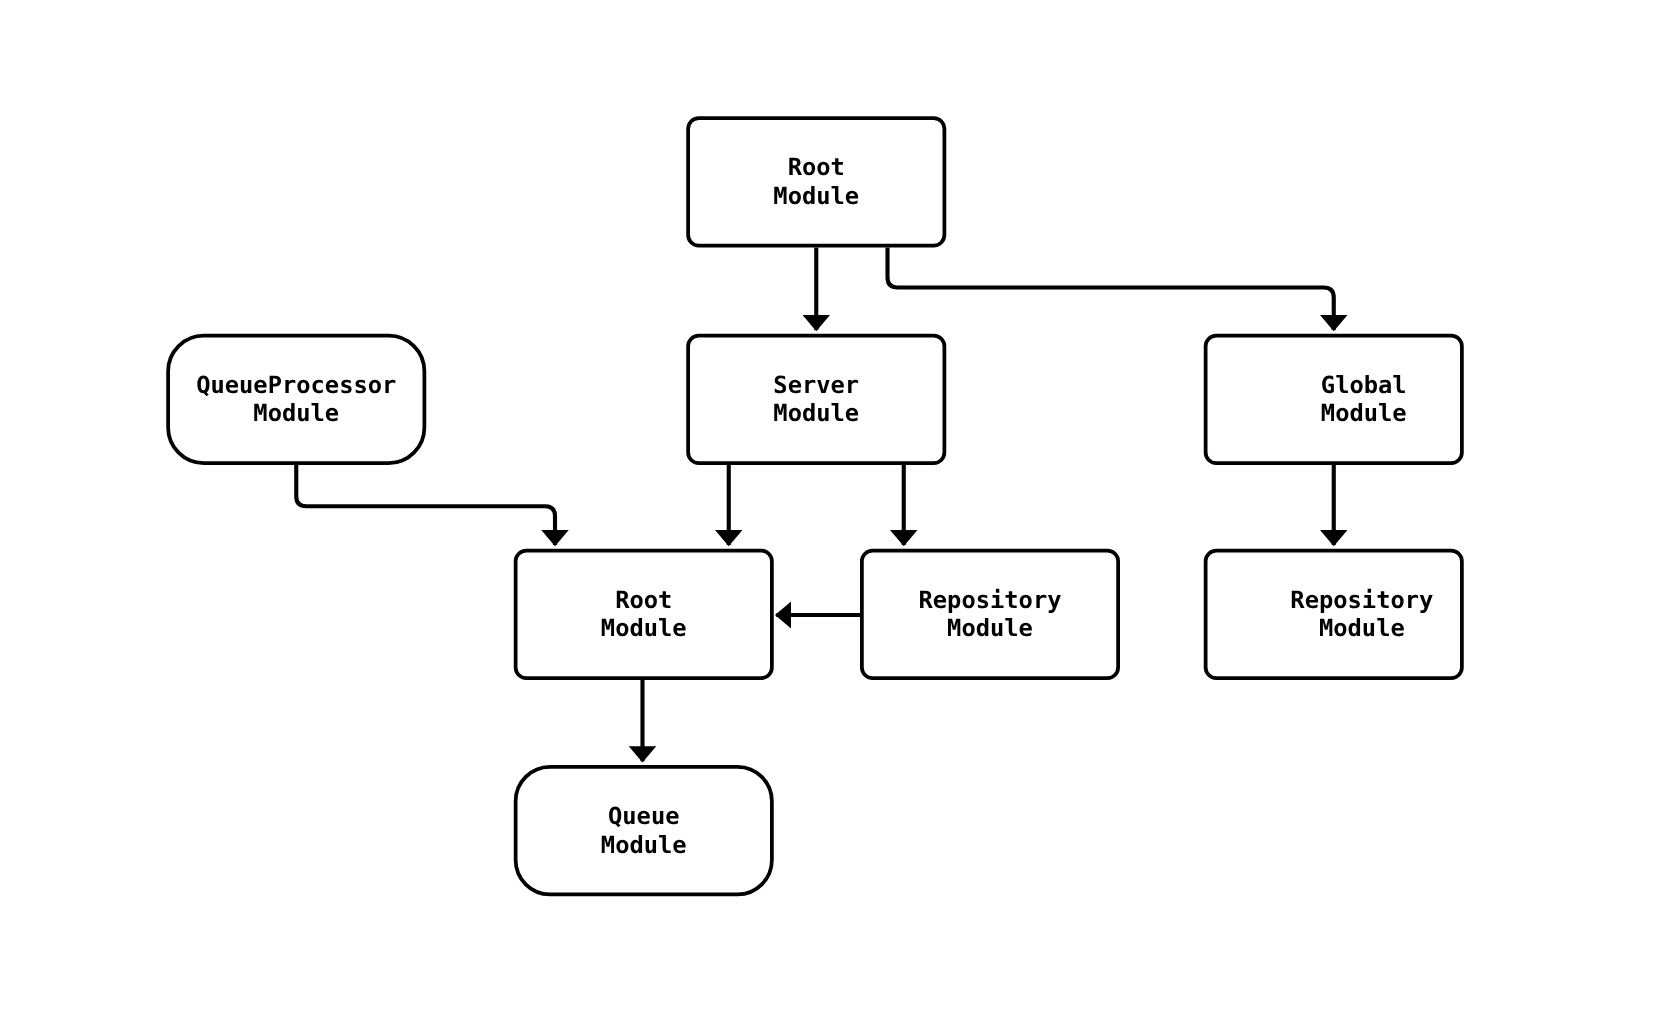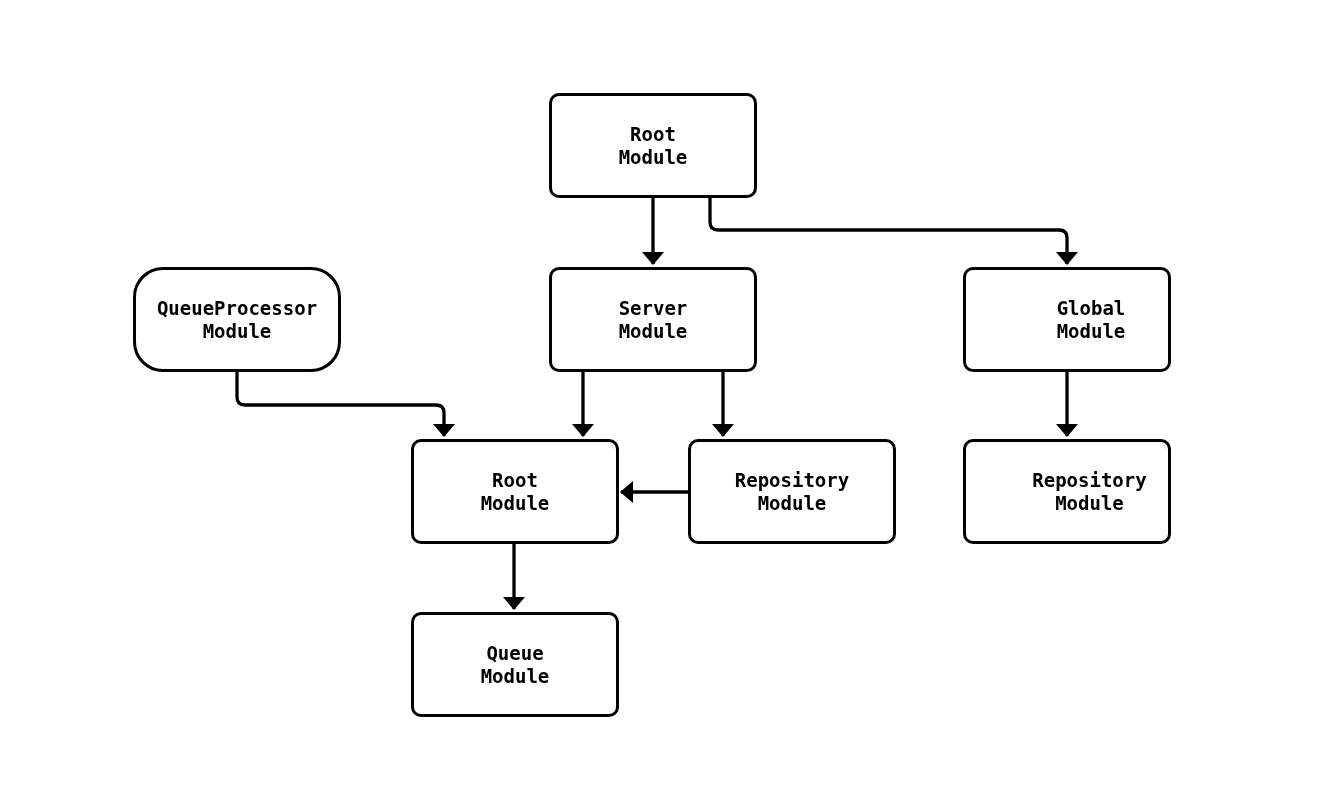--- a/index.html
+++ b/index.html
@@ -44,21 +44,21 @@
     letter-spacing: 0px;
   }
   
   .pos-root           { left: 549px; top: 93px;  }
   .pos-queueprocessor { left: 133px; top: 267px; border-radius: 30px; }
   .pos-server         { left: 549px; top: 267px; }
   .pos-global         { left: 963px; top: 267px; padding-left: 48px; }
   .pos-core           { left: 411px; top: 439px; }
   .pos-endpoints      { left: 688px; top: 439px; }
   .pos-repository     { left: 963px; top: 439px; padding-left: 45px; }
-  .pos-queue          { left: 411px; top: 612px; }
+  .pos-queue          { left: 411px; top: 612px; border-radius: 29px; }
 </style>
 </head>
 <body>
 
 <div class="stage">
 
   <svg class="edges-svg" width="1337" height="809" viewBox="0 0 1337 809" xmlns="http://www.w3.org/2000/svg">
     <defs>
       <marker id="arrowhead" viewBox="0 0 13 22" markerUnits="userSpaceOnUse" markerWidth="13" markerHeight="22" refX="12" refY="11" orient="auto">
         <path d="M0,0 L13,11 L0,22 Z" fill="#000000"></path>

